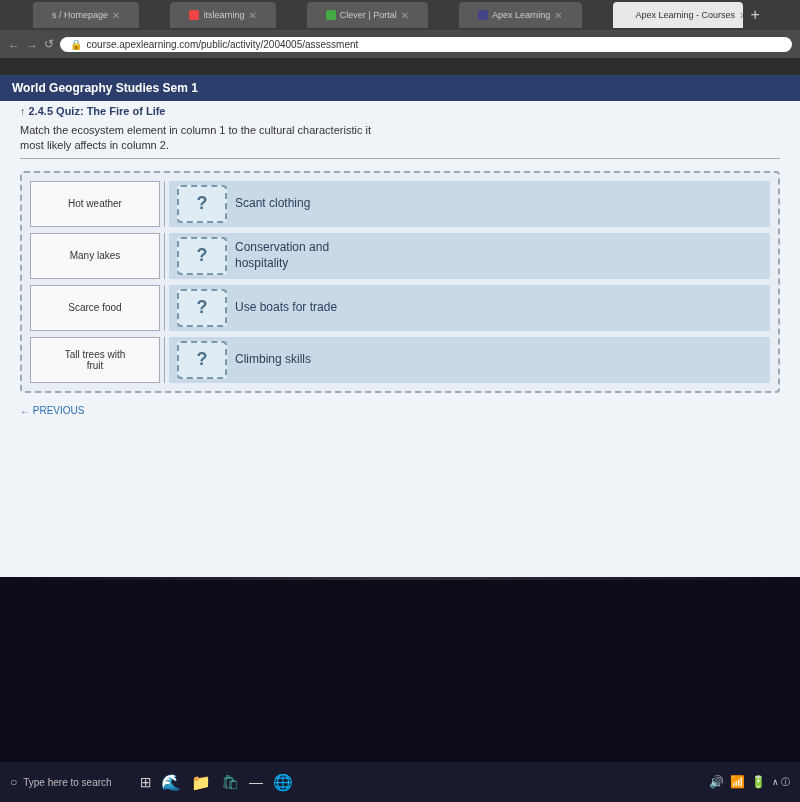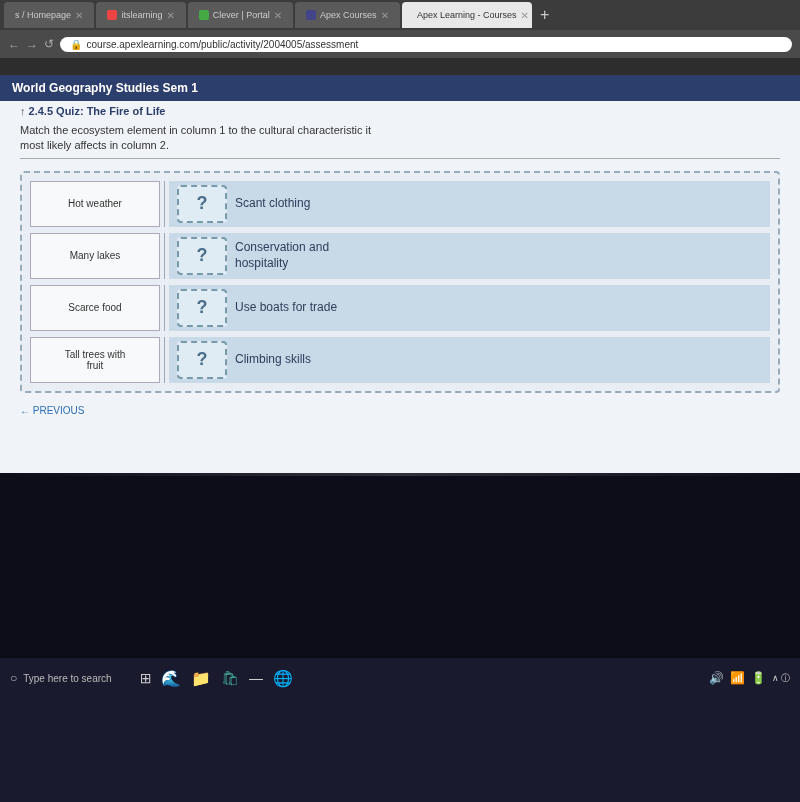--- a/index.html
+++ b/index.html
@@ -23,27 +23,28 @@
       height: 30px;
       padding: 0 4px;
       gap: 2px;
     }
     .tab {
       display: flex;
       align-items: center;
       background: #5a5a5a;
       color: #ccc;
       font-size: 9px;
-      padding: 3px 11px;
+      padding: 3px 19px;
       border-radius: 4px 4px 0 0;
       height: 26px;
       gap: 4px;
       max-width: 130px;
       overflow: hidden;
       white-space: nowrap;
+      margin-left: 29px;
     }
     .tab.active {
       background: #e8e8e8;
       color: #333;
     }
     .tab-close {
       font-size: 10px;
       cursor: pointer;
       color: #999;
     }
@@ -88,21 +89,21 @@
     }
     .lock-icon {
       color: #4a4;
       margin-right: 4px;
       font-size: 10px;
     }
 
     
     .app-window {
       background: #f0f4f8;
-      height: 398px;
+      height: 502px;
     }
     .app-header {
       background: #2c3e6b;
       color: white;
       padding: 6px 12px;
       font-size: 12px;
       font-weight: bold;
     }
     .quiz-container {
       padding: 4px 20px;
@@ -264,21 +265,21 @@
       <span>itslearning</span>
       <span class="tab-close">✕</span>
     </div>
     <div class="tab">
       <span class="tab-icon clever"></span>
       <span>Clever | Portal</span>
       <span class="tab-close">✕</span>
     </div>
     <div class="tab">
       <span class="tab-icon apex1"></span>
-      <span>Apex Courses</span>
+      <span>Apex Learning</span>
       <span class="tab-close">✕</span>
     </div>
     <div class="tab active">
       <span class="tab-icon apex2"></span>
       <span>Apex Learning - Courses</span>
       <span class="tab-close">✕</span>
     </div>
     <span class="tab-add">+</span>
   </div>
   <div class="address-bar">

